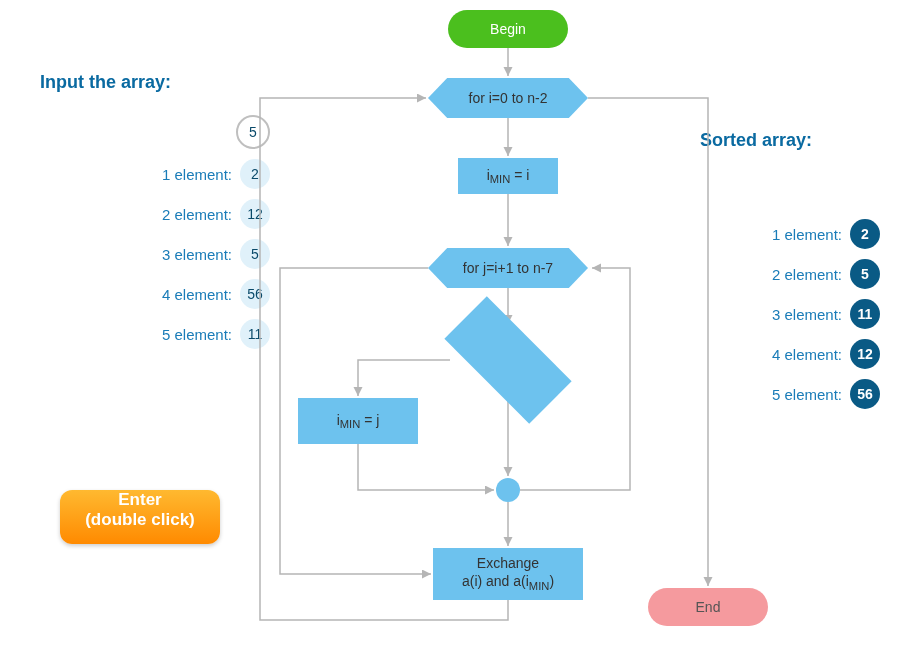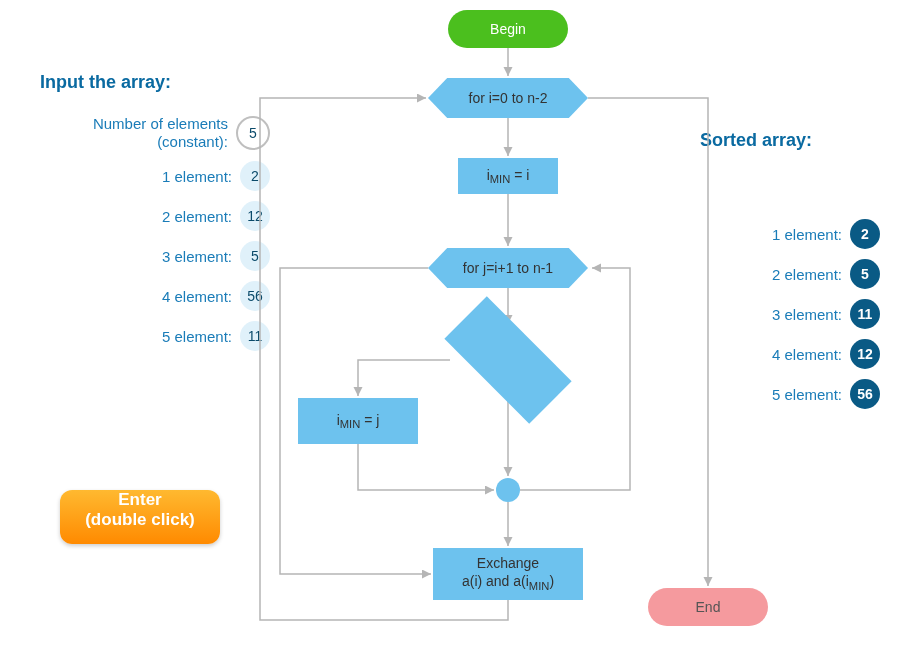--- a/index.html
+++ b/index.html
@@ -86,21 +86,20 @@
   }
   sub { font-size: 0.8em; margin-top: 36px; }
   svg.arrows { position:absolute; left:0; top:0; width:904px; height:664px; pointer-events:none; }
 </style>
 </head>
 <body>
 
 <div class="input-panel">
   <div class="heading">Input the array:</div>
   <div class="row" style="margin-top:22px;">
-    <div class="const-label" style="max-width:150px;">Number of elements (constant):</div>
     <div class="circle-const">5</div>
   </div>
   <div class="row">
       <span class="row-label">1 element:</span>
       <span class="circle-in">2</span>
     </div>
   <div class="row">
       <span class="row-label">2 element:</span>
       <span class="circle-in">12</span>
     </div>
@@ -183,21 +182,21 @@
     <polyline points="588,98 708,98 708,586" marker-end="url(#ah)"></polyline>
   </g>
 </svg>
 
 <div class="flow">
   <div class="node term-begin">Begin</div>
   <div class="node hex hex1">for i=0 to n-2</div>
   <div class="node rect rect1">
     <span><span>i</span><sub>MIN</sub><span> = i</span></span>
   </div>
-  <div class="node hex hex2">for j=i+1 to n-1</div>
+  <div class="node hex hex2">for j=i+1 to n-7</div>
   <div class="node diamond diamond-wide"></div>
   <div class="node rect rect2">
     <span><span>i</span><sub>MIN</sub><span> = j</span></span>
   </div>
   <div class="node connector"></div>
   <div class="node term-end">End</div>
   <div class="node rect rect3">
     <span>
       <span>Exchange</span><br>
       <span>a(i) and a(i</span><sub>MIN</sub><span>)</span>

